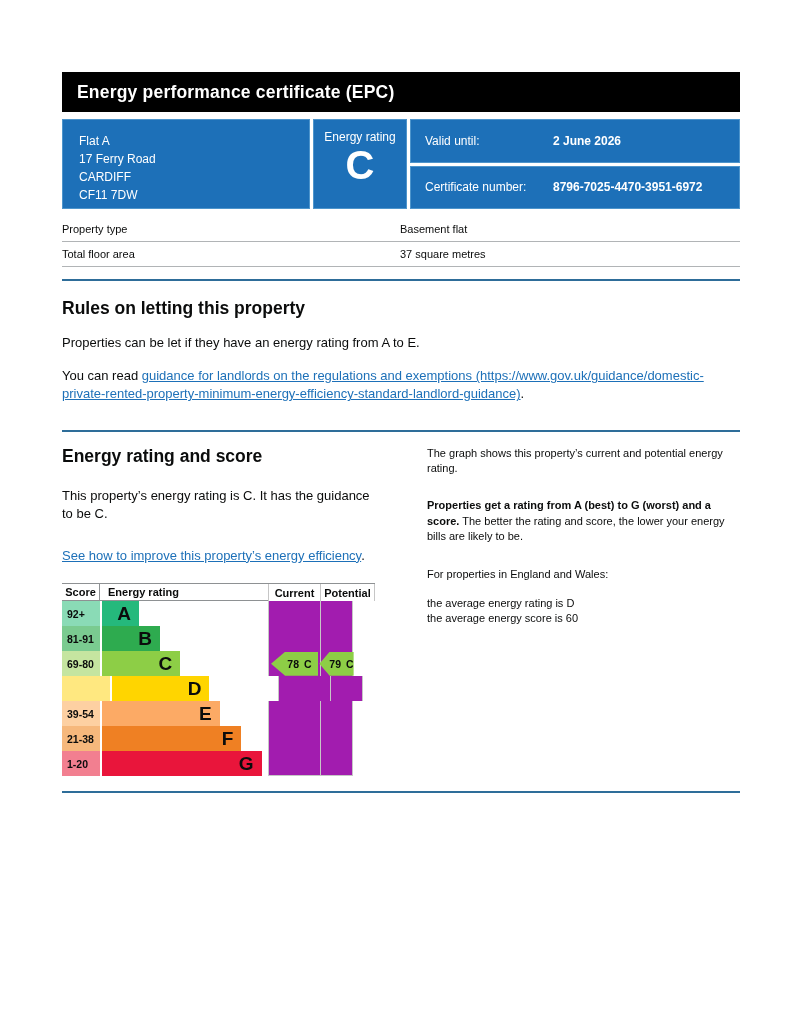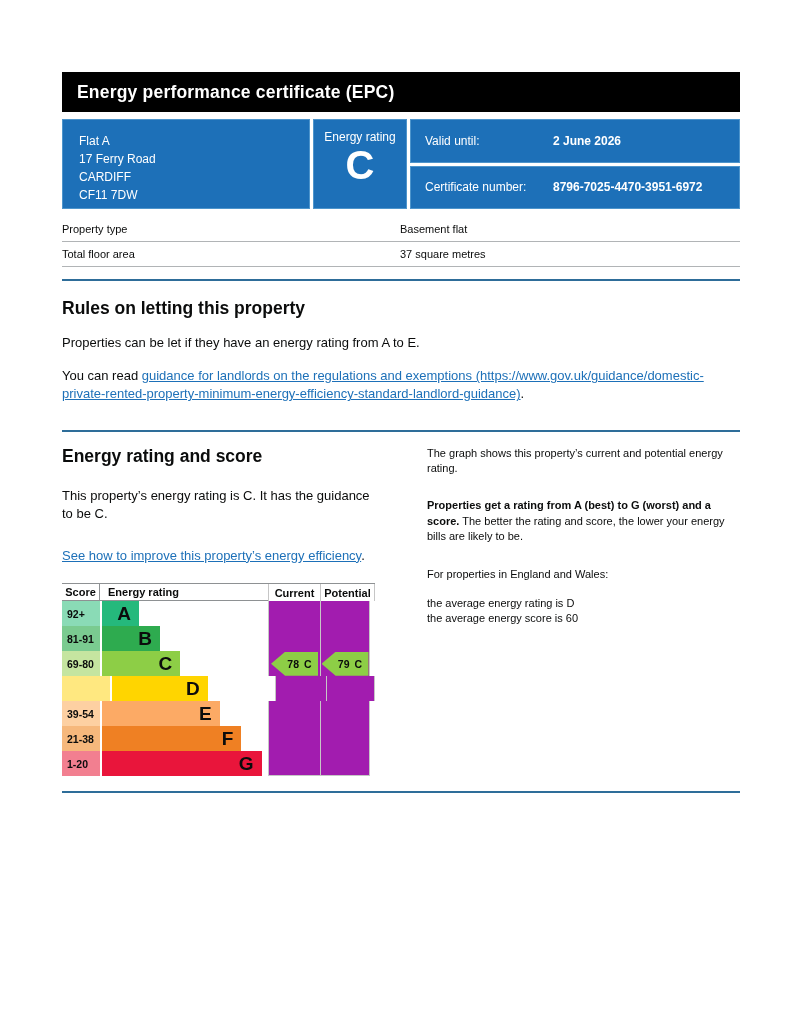--- a/index.html
+++ b/index.html
@@ -68,21 +68,21 @@
   .h-potential { width:55px; border-right:1px solid #c6c6c6; }
 
   .band-row { display:flex; height:25px; }
   .b-score { width:38px; display:flex; align-items:center; padding-left:5px;
              font-weight:bold; font-size:10.5px; }
   .b-rating { width:168px; background:#fff; }
   .bar { height:100%; margin-left:2px; display:flex; align-items:center; justify-content:flex-end;
          padding-right:8px; font-weight:bold; font-size:19px; color:#0b0c0c; }
   .b-cp { display:flex; align-items:center; justify-content:center; border-left:1px solid #c6c6c6; background:#a21caf; }
   .b-current { width:52px; }
-  .b-potential { width:50px; border-right:1px solid #c6c6c6; }
+  .b-potential { width:33px; border-right:1px solid #c6c6c6; }
   .band-row.last .b-cp { border-bottom:1px solid #c6c6c6; }
 
   .arrow { width:47px; height:24px; display:flex; align-items:center; justify-content:center;
            gap:5px; font-weight:bold; font-size:10.5px; padding-left:10px; color:#0b0c0c;
            clip-path:polygon(0 50%, 30% 0, 100% 0, 100% 100%, 30% 100%); }
 </style>
 </head>
 <body>
 
 <div class="page">

